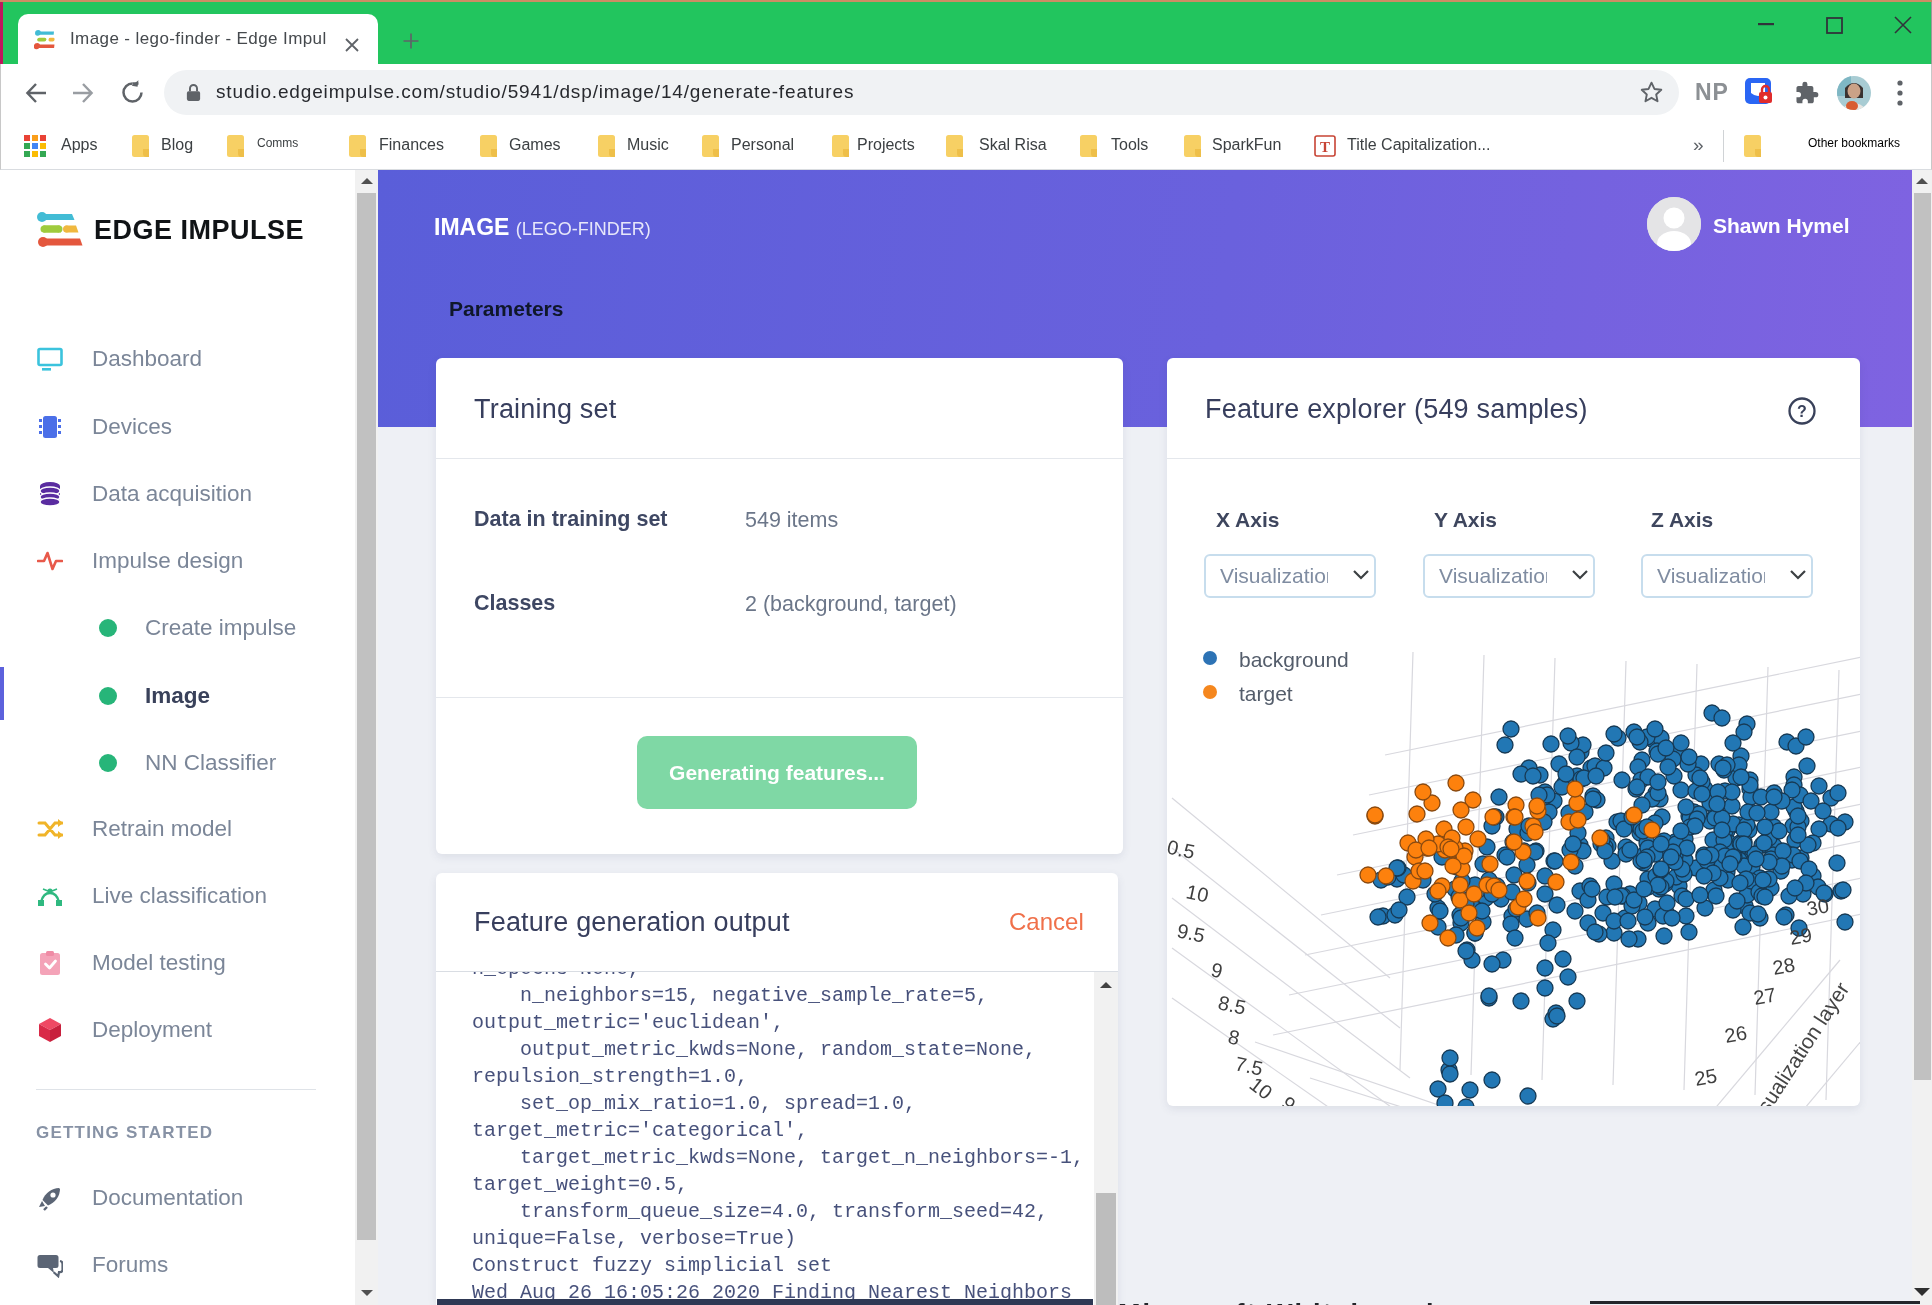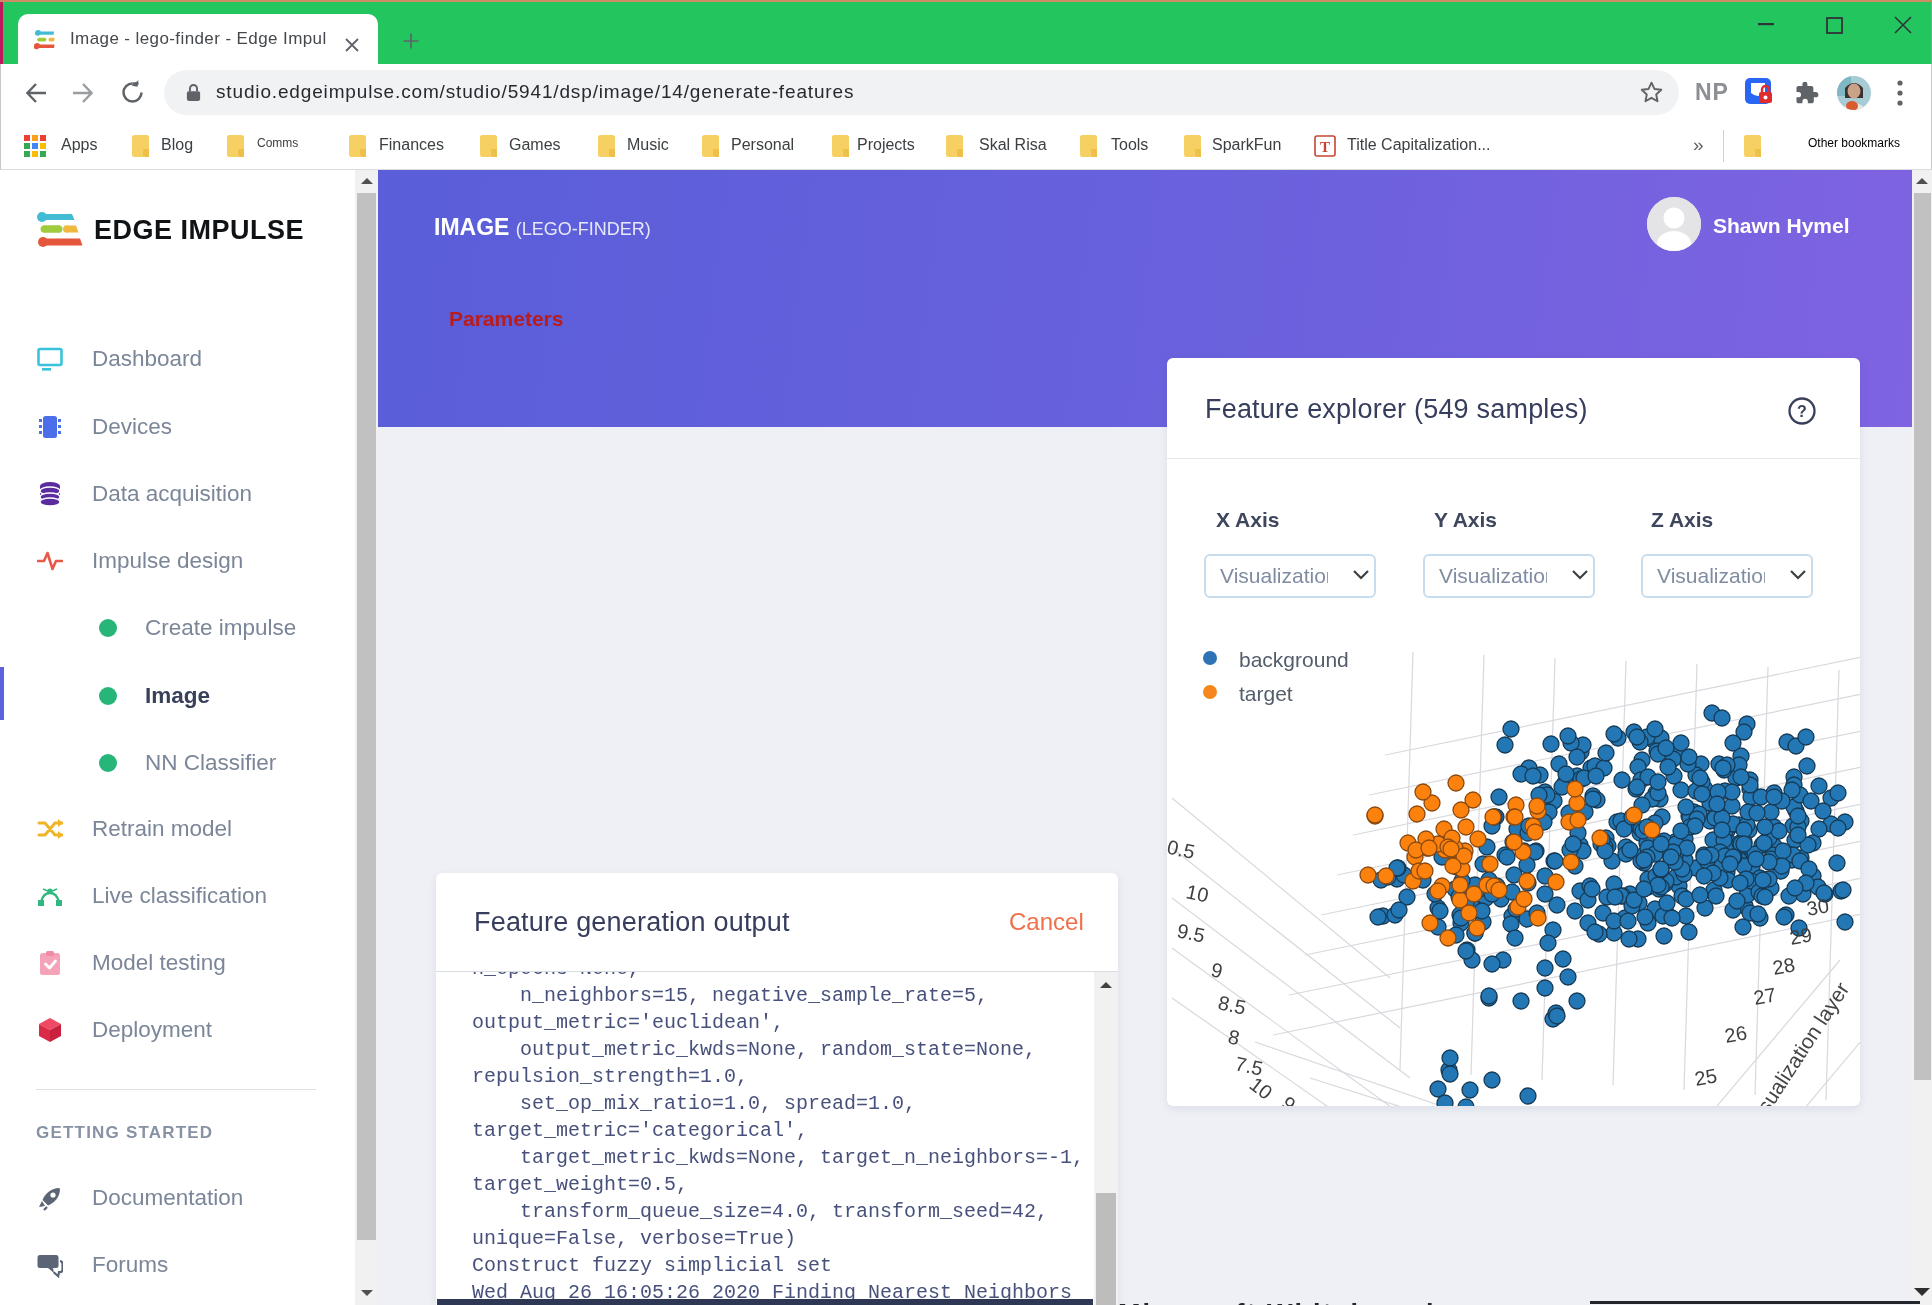--- a/index.html
+++ b/index.html
@@ -25,21 +25,21 @@
 #sbscroll { position:absolute; left:355px; top:0; width:23px; height:1135px; background:#f1f1f1; }
 #mainscroll { position:absolute; left:1912px; top:0; width:20px; height:1135px; background:#f1f1f1; }
 .sthumb { position:absolute; background:#c1c1c1; }
 .sarrow { position:absolute; width:0; height:0; }
 #main { position:absolute; left:378px; top:0; width:1534px; height:1135px; }
 #purple { position:absolute; left:0; top:0; width:1534px; height:257px; background:linear-gradient(97deg,#5a5ed9 0%,#6a61dd 55%,#7f63e1 100%); }
 #pagetitle { position:absolute; left:56px; top:44px; color:#fff; font-size:23px; font-weight:bold; }
 #pagetitle span { font-weight:normal; font-size:18px; color:rgba(255,255,255,0.85); }
 #hdravatar { position:absolute; left:1269px; top:27px; width:54px; height:54px; border-radius:50%; background:#e4e4e6; overflow:hidden; }
 #hdrname { position:absolute; left:1335px; top:44px; color:#fff; font-size:21px; font-weight:bold; }
-#tabparams { position:absolute; left:71px; top:137px; font-size:21px; font-weight:bold; color:#b91c1c; }
+#tabparams { position:absolute; left:71px; top:127px; font-size:21px; font-weight:bold; color:#0f172a; }
 #tabgen { position:absolute; left:225px; top:106px; width:220px; height:46px; background:#fdfefe; border-radius:8px; text-align:center; line-height:46px; font-size:21px; font-weight:bold; color:#2e7e96; letter-spacing:0.5px; }
 .card { position:absolute; background:#fff; border-radius:6px; box-shadow:0 3px 8px rgba(60,64,110,0.10); }
 #card1 { left:58px; top:188px; width:687px; height:496px; }
 #card2 { left:58px; top:703px; width:682px; height:432px; border-radius:6px 6px 0 0; }
 #card3 { left:789px; top:188px; width:693px; height:748px; overflow:hidden; }
 .ctitle { position:absolute; left:38px; font-size:27px; font-weight:500; color:#373e5d; letter-spacing:0.2px; }
 .divider { position:absolute; left:0; width:100%; height:1px; background:#e4e7ec; }
 .rowlabel { position:absolute; left:38px; font-size:21.5px; font-weight:bold; color:#3e4763; }
 .rowval { position:absolute; left:309px; font-size:21.5px; color:#6b7689; }
 #genbtn { position:absolute; left:201px; top:378px; width:280px; height:73px; background:#7fd8a5; border-radius:10px; color:#fff; font-size:21px; font-weight:bold; text-align:center; line-height:73px; }
@@ -324,20 +324,30 @@
   <div id="main">
     <div id="purple"></div>
     <div id="pagetitle">IMAGE <span>(LEGO-FINDER)</span></div>
     <svg id="hdravatar" viewBox="0 0 54 54">
           <rect width="54" height="54" fill="#e4e4e6"></rect>
           <circle cx="27" cy="21" r="10.5" fill="#fff"></circle>
           <ellipse cx="27" cy="47" rx="17" ry="13" fill="#fff"></ellipse>
         </svg>
     <div id="hdrname">Shawn Hymel</div>
     <div id="tabparams">Parameters</div>
+    <div class="card" id="card1">
+      <div class="ctitle" style="top:36px;">Training set</div>
+      <div class="divider" style="top:100px;"></div>
+      <div class="rowlabel" style="top:149px;">Data in training set</div>
+      <div class="rowval" style="top:150px;">549 items</div>
+      <div class="rowlabel" style="top:233px;">Classes</div>
+      <div class="rowval" style="top:234px;">2 (background, target)</div>
+      <div class="divider" style="top:339px;"></div>
+      <div id="genbtn">Generating features...</div>
+    </div>
     <div class="card" id="card2">
       <div class="ctitle" style="top:34px;">Feature generation output</div>
       <div id="cancel">Cancel</div>
       <div id="console">
             <pre>n_epochs=None,
     n_neighbors=15, negative_sample_rate=5,
 output_metric='euclidean',
     output_metric_kwds=None, random_state=None,
 repulsion_strength=1.0,
     set_op_mix_ratio=1.0, spread=1.0,

